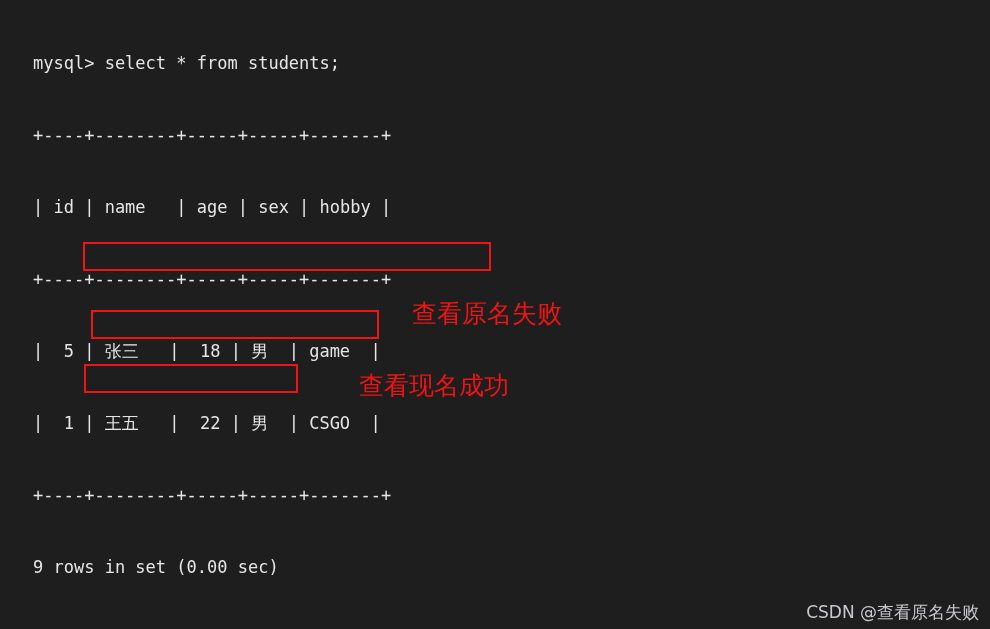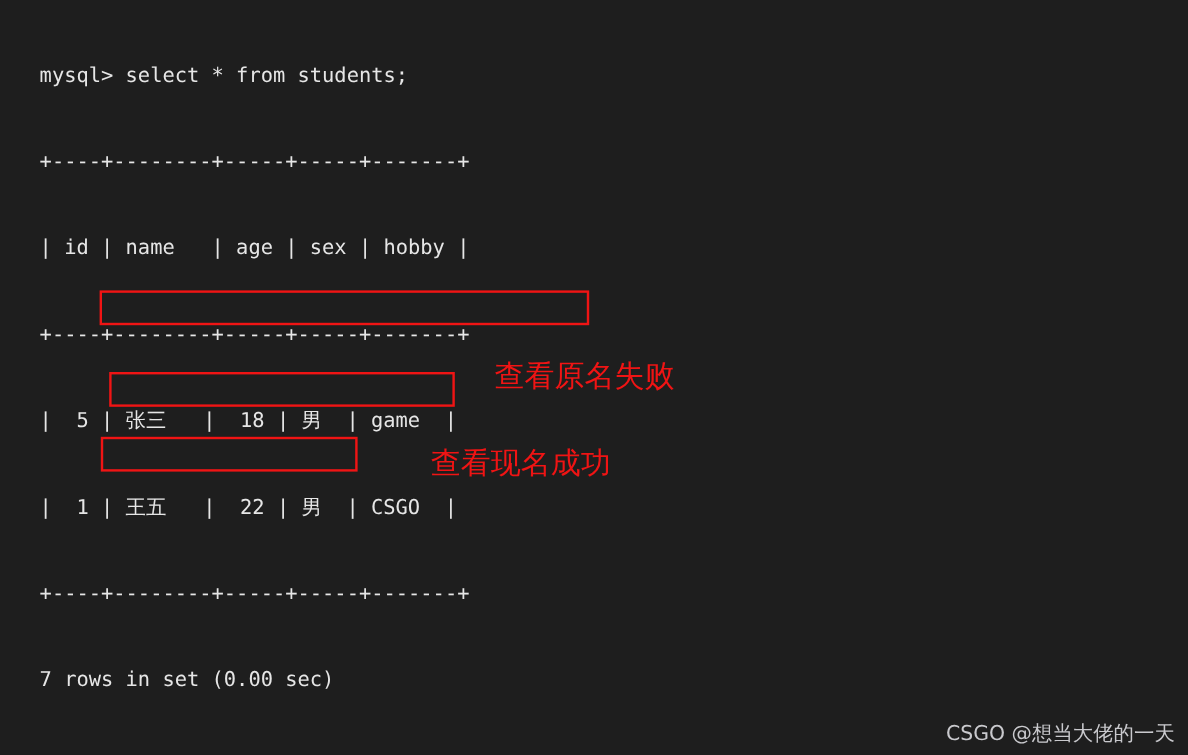--- a/index.html
+++ b/index.html
@@ -75,21 +75,21 @@
 <div id="terminal">
 
   <div id="console">
     <div class="line">mysql&gt; select * from students;</div>
     <div class="line">+----+--------+-----+-----+-------+</div>
     <div class="line">| id | name   | age | sex | hobby |</div>
     <div class="line">+----+--------+-----+-----+-------+</div>
     <div class="line">|  5 | 张三   |  18 | 男  | game  |</div>
     <div class="line">|  1 | 王五   |  22 | 男  | CSGO  |</div>
     <div class="line">+----+--------+-----+-----+-------+</div>
-    <div class="line">7 rows in set (0.00 sec)</div>
+    <div class="line">9 rows in set (0.00 sec)</div>
     <div class="line blank"></div>
     
     
     
     
     
     
     
     
     
@@ -102,15 +102,15 @@
     
   </div>
 
   <div class="redbox" id="box-alter"></div>
   <div class="redbox" id="box-sel-old"></div>
   <div class="redbox" id="box-sel-new"></div>
 
   <div class="annot" id="annot-fail">查看原名失败</div>
   <div class="annot" id="annot-success">查看现名成功</div>
 
-  <div id="watermark">CSGO @想当大佬的一天</div>
+  <div id="watermark">CSDN @查看原名失败</div>
 
 </div>
 
 </body></html>

